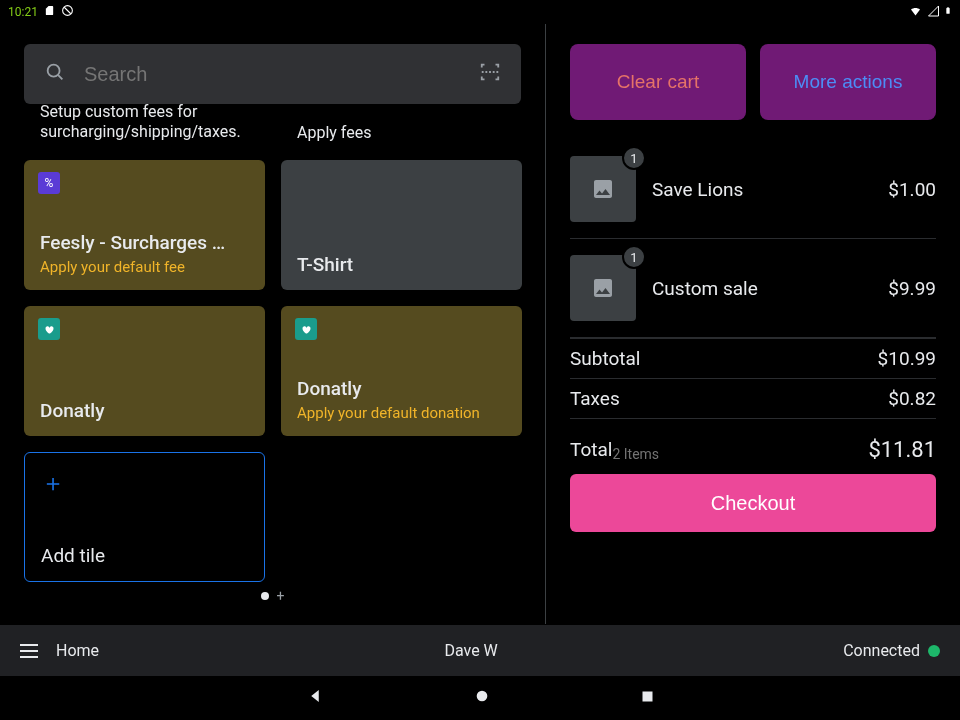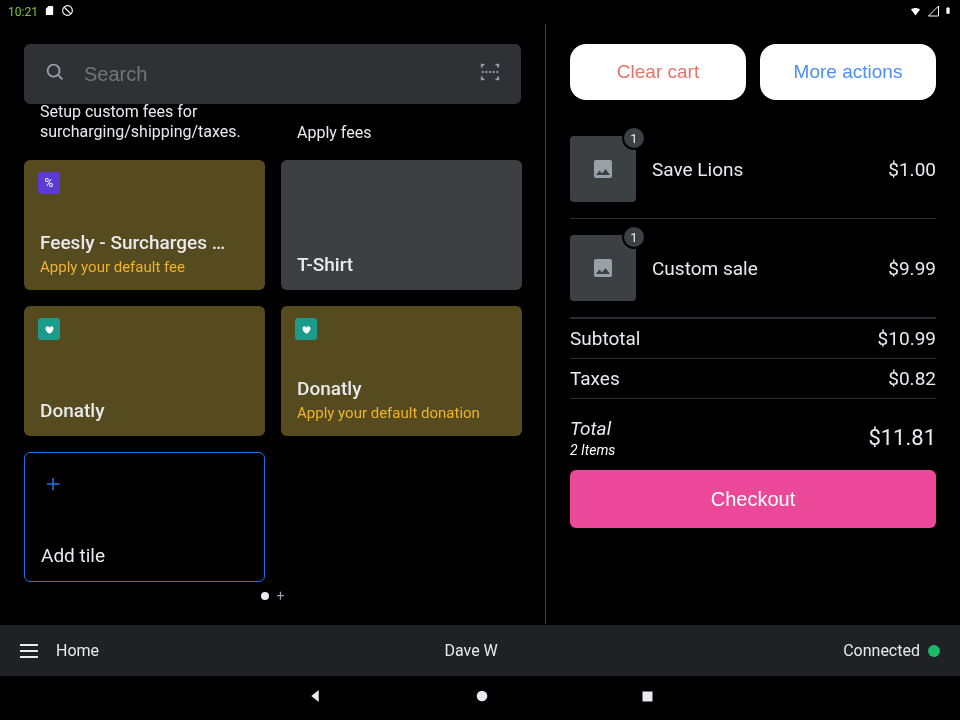--- a/index.html
+++ b/index.html
@@ -27,35 +27,35 @@
   .tile .sub { font-size: 15px; color: #f0b429; margin-top: 4px; white-space: nowrap; overflow: hidden; text-overflow: ellipsis; }
   .row-partial { height: 40px; border-radius: 0 0 6px 6px; padding: 4px 16px 10px 16px; display:flex; flex-direction:column; justify-content:flex-end;}
   .tile-row0 { display: grid; grid-template-columns: repeat(2, 241px); gap: 16px; margin-top: 8px;}
   .add-tile { border: 1.5px solid #1a73e8; border-radius: 6px; padding: 14px 16px; display: flex; flex-direction: column; justify-content: space-between; cursor: pointer; }
   .add-tile .plus { color: #1a73e8; font-size: 24px; font-weight: 300; }
   .add-tile .label { font-size: 19px; color: #e8eaed; }
   .pager { display:flex; justify-content:center; gap:8px; margin-top:6px; align-items:center; color:#9aa0a6;}
   .pager .dot { width:8px; height:8px; border-radius:50%; background:#e8eaed;}
   .pager .plus-sm { font-size:14px;}
   .cart-actions { display: flex; gap: 14px; }
-  .btn { flex: 1; height: 56px; background: #ffffff; border: none; border-radius: 16px; font-size: 19px; font-weight: 500; cursor: pointer; }
+  .btn { flex: 1; height: 76px; background: #701a75; border: none; border-radius: 8px; font-size: 19px; font-weight: 500; cursor: pointer; }
   .btn.red { color: #e57368; }
   .btn.blue { color: #4c8df6; }
   .cart-items { margin-top: 20px; }
   .cart-item { display: flex; align-items: center; padding: 16px 0; border-bottom: 1px solid #2a2c2f; gap: 16px; }
   .thumb { width: 66px; height: 66px; background: #3c4043; border-radius: 4px; display: flex; align-items: center; justify-content: center; position: relative; }
   .thumb svg { color: #9aa0a6; }
   .qty-badge { position: absolute; top: -10px; right: -10px; background: #3c4043; color: #e8eaed; border-radius: 50%; width: 24px; height: 24px; display: flex; align-items: center; justify-content: center; font-size: 13px; border: 2px solid #000; }
   .cart-item .name { flex: 1; font-size: 19px; color: #e8eaed; }
   .cart-item .price { font-size: 19px; color: #e8eaed; }
   .summary-row { display: flex; justify-content: space-between; padding: 8px 0; border-top: 1px solid #2a2c2f; font-size: 19px; }
   .total-row { display: flex; justify-content: space-between; align-items: center; padding: 18px 0 12px 0; border-top: 1px solid #2a2c2f; }
-  .total-row .tl { display:flex; flex-direction:column;font-style:italic;}
+  .total-row .tl { display:flex; flex-direction:row;}
   .total-row .tl .t { font-size: 19px; }
-  .total-row .tl .i { font-size: 14px; color: #ffffff; margin-top:2px;}
+  .total-row .tl .i { font-size: 14px; color: #737373; margin-top:8px;}
   .total-row .amt { font-size: 22px; }
   .checkout { background: #ec4899; color: #fff; border: none; border-radius: 6px; height: 58px; font-size: 20px; font-weight: 500; cursor: pointer; width: 100%; }
   .bottom-bar { height: 52px; background: #202124; display: flex; align-items: center; padding: 0 20px; justify-content: space-between; font-size: 16px; color: #e8eaed; border-top: 1px solid #000;}
   .bottom-bar .left { display: flex; align-items: center; gap: 18px; }
   .hamburger { display: flex; flex-direction: column; gap: 4px; cursor:pointer;}
   .hamburger span { width: 18px; height: 2px; background: #e8eaed; }
   .bottom-bar .right { display: flex; align-items: center; gap: 8px; }
   .status-dot { width: 12px; height: 12px; border-radius: 50%; background: #1db76a; }
   .nav-bar { height: 44px; background: #000; display: flex; align-items: center; justify-content: center; gap: 150px; }
   .nav-bar .nav-btn { color: #e8eaed; cursor:pointer;}

